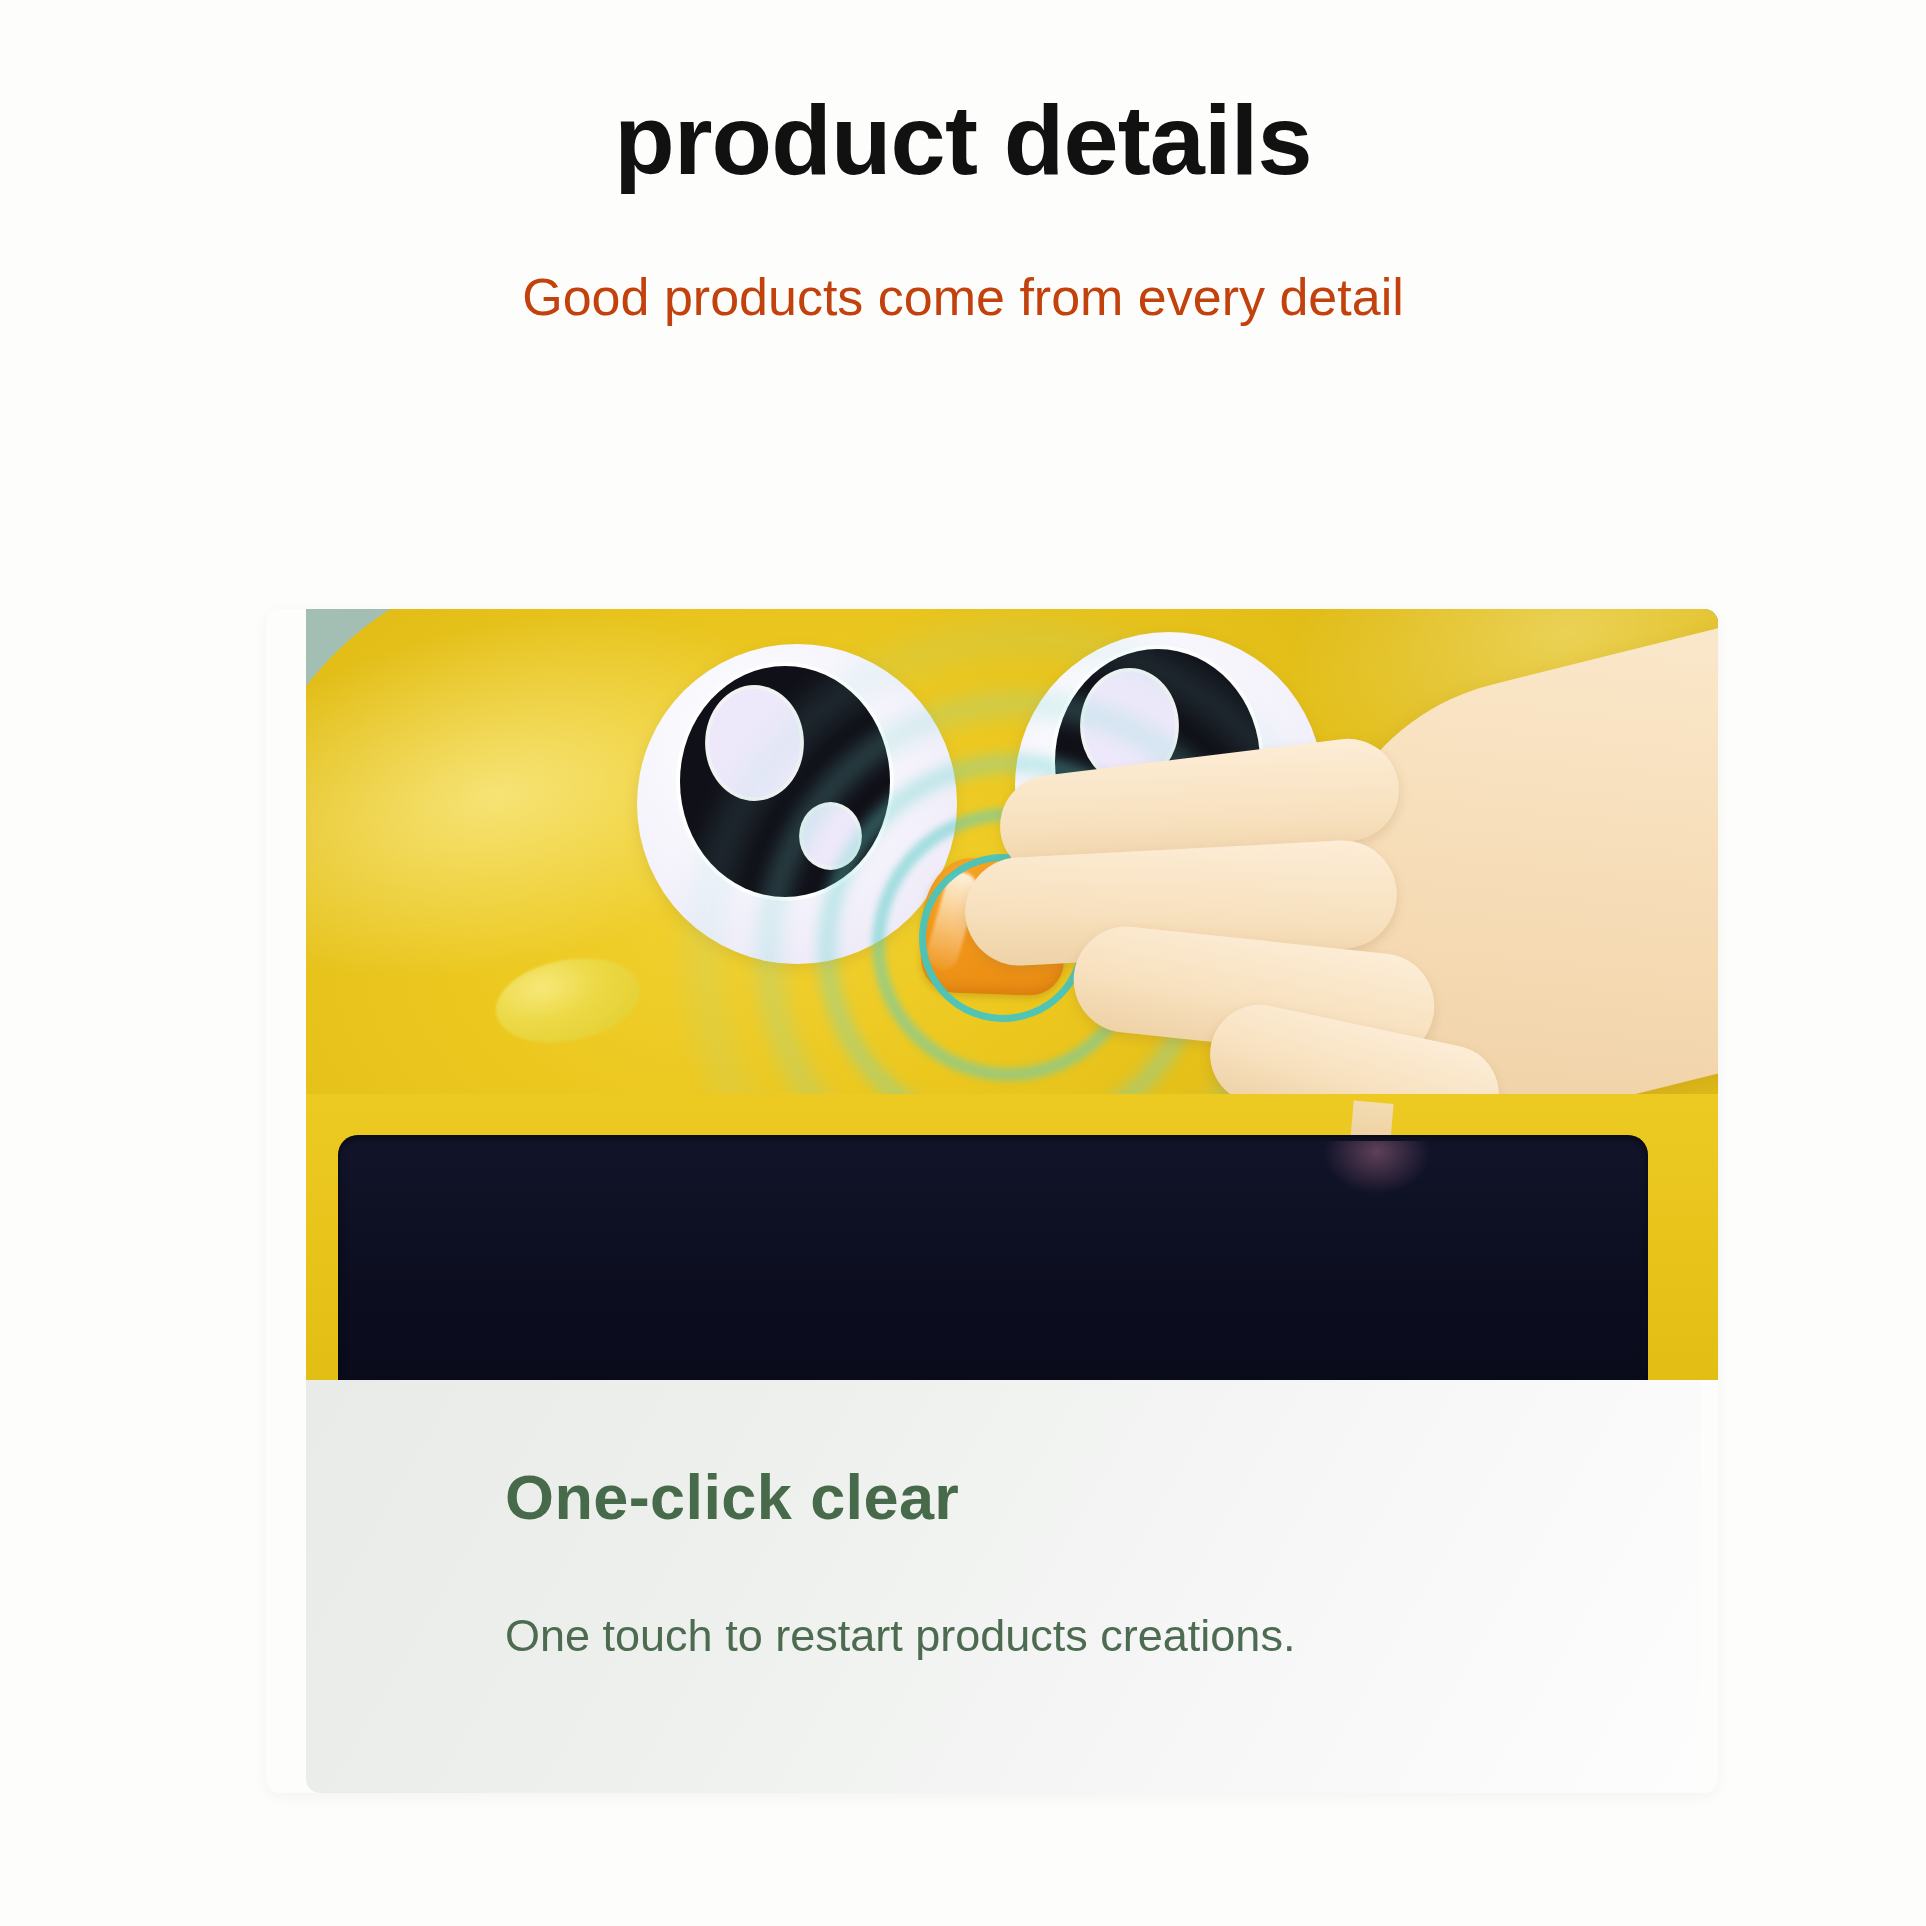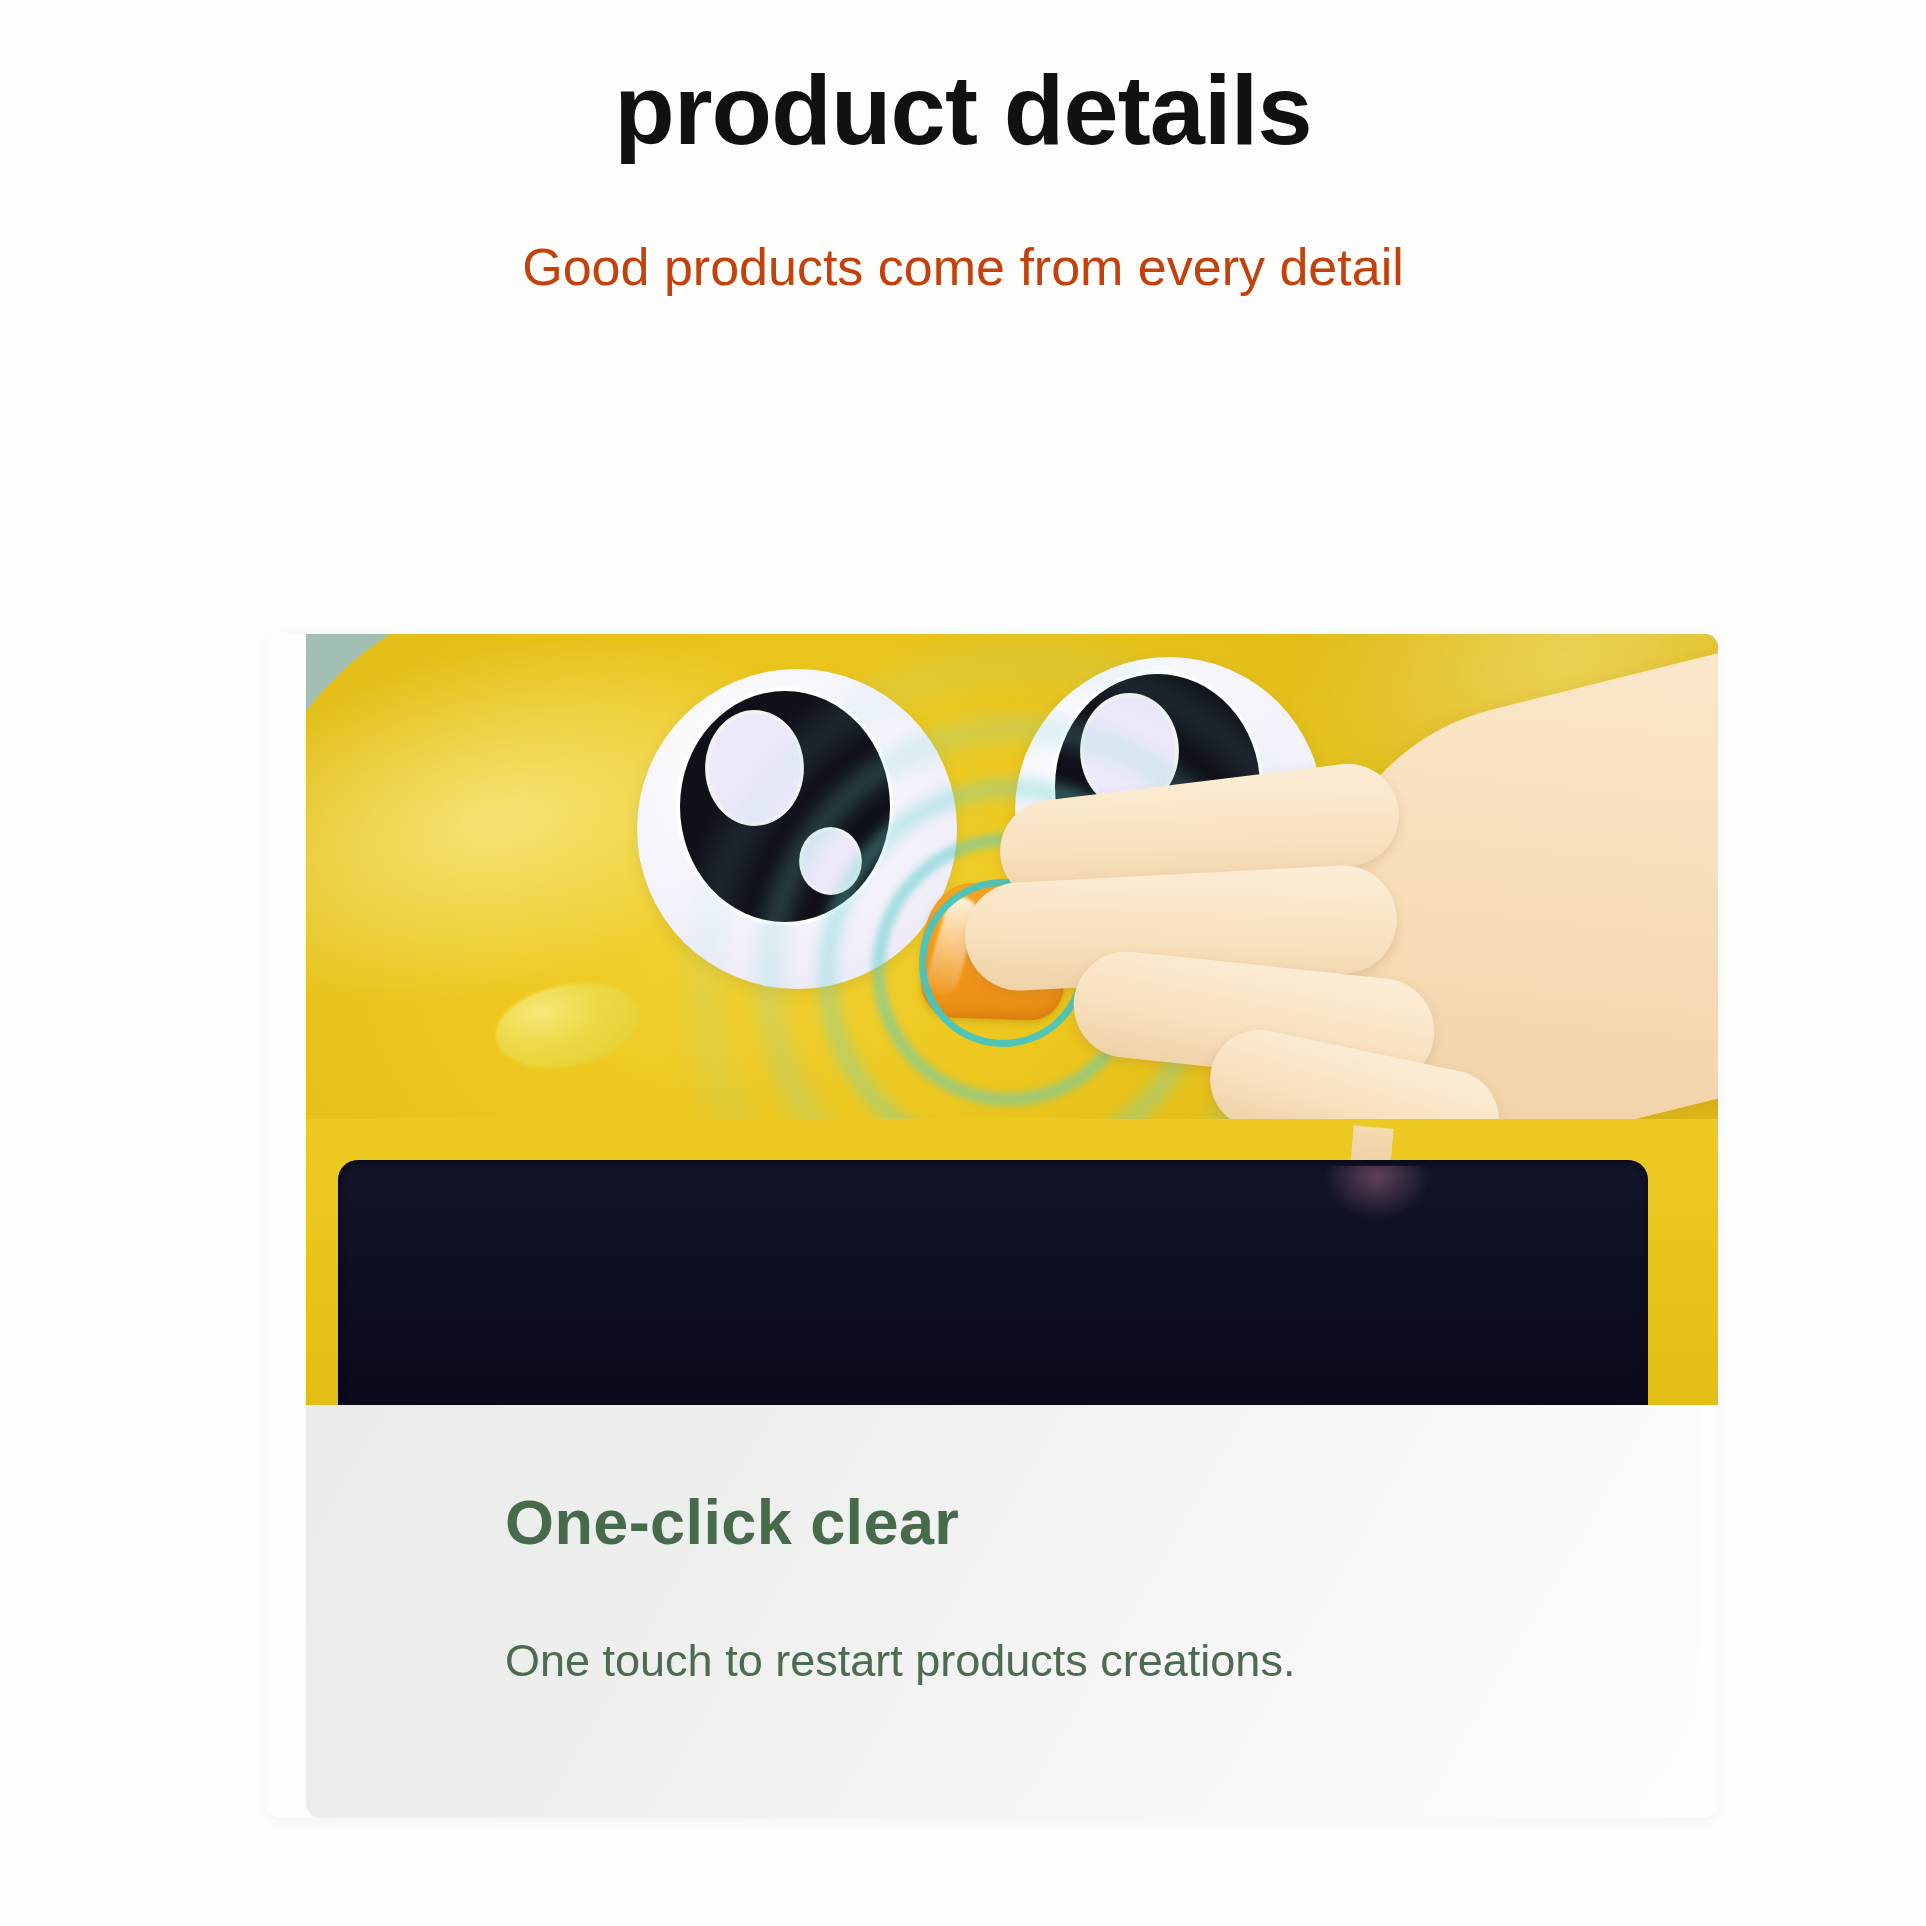--- a/index.html
+++ b/index.html
@@ -11,21 +11,21 @@
     height: 1926px;
     background: #fdfefb;
     font-family: "Liberation Sans", sans-serif;
     overflow: hidden;
     position: relative;
   }
 
   
   .header {
     width: 100%;
-    padding-top: 58px;
+    padding-top: 88px;
     text-align: center;
   }
   .page-title {
     font-size: 99px;
     font-weight: 700;
     color: #111111;
     letter-spacing: -0.8px;
     line-height: 1.05;
     margin: 0;
   }
@@ -34,21 +34,21 @@
     font-weight: 400;
     color: #c2410c;
     margin: 74px 0 0 0;
     line-height: 1.2;
   }
 
   
   .feature-card {
     position: absolute;
     left: 266px;
-    top: 634px;
+    top: 609px;
     width: 1412px;
     border-radius: 14px;
     overflow: hidden;
     box-shadow: 0 3.1px 15.4px rgba(0,0,0,0.045);
     padding-left: 40px;
   }
 
   
   .photo {
     position: relative;

